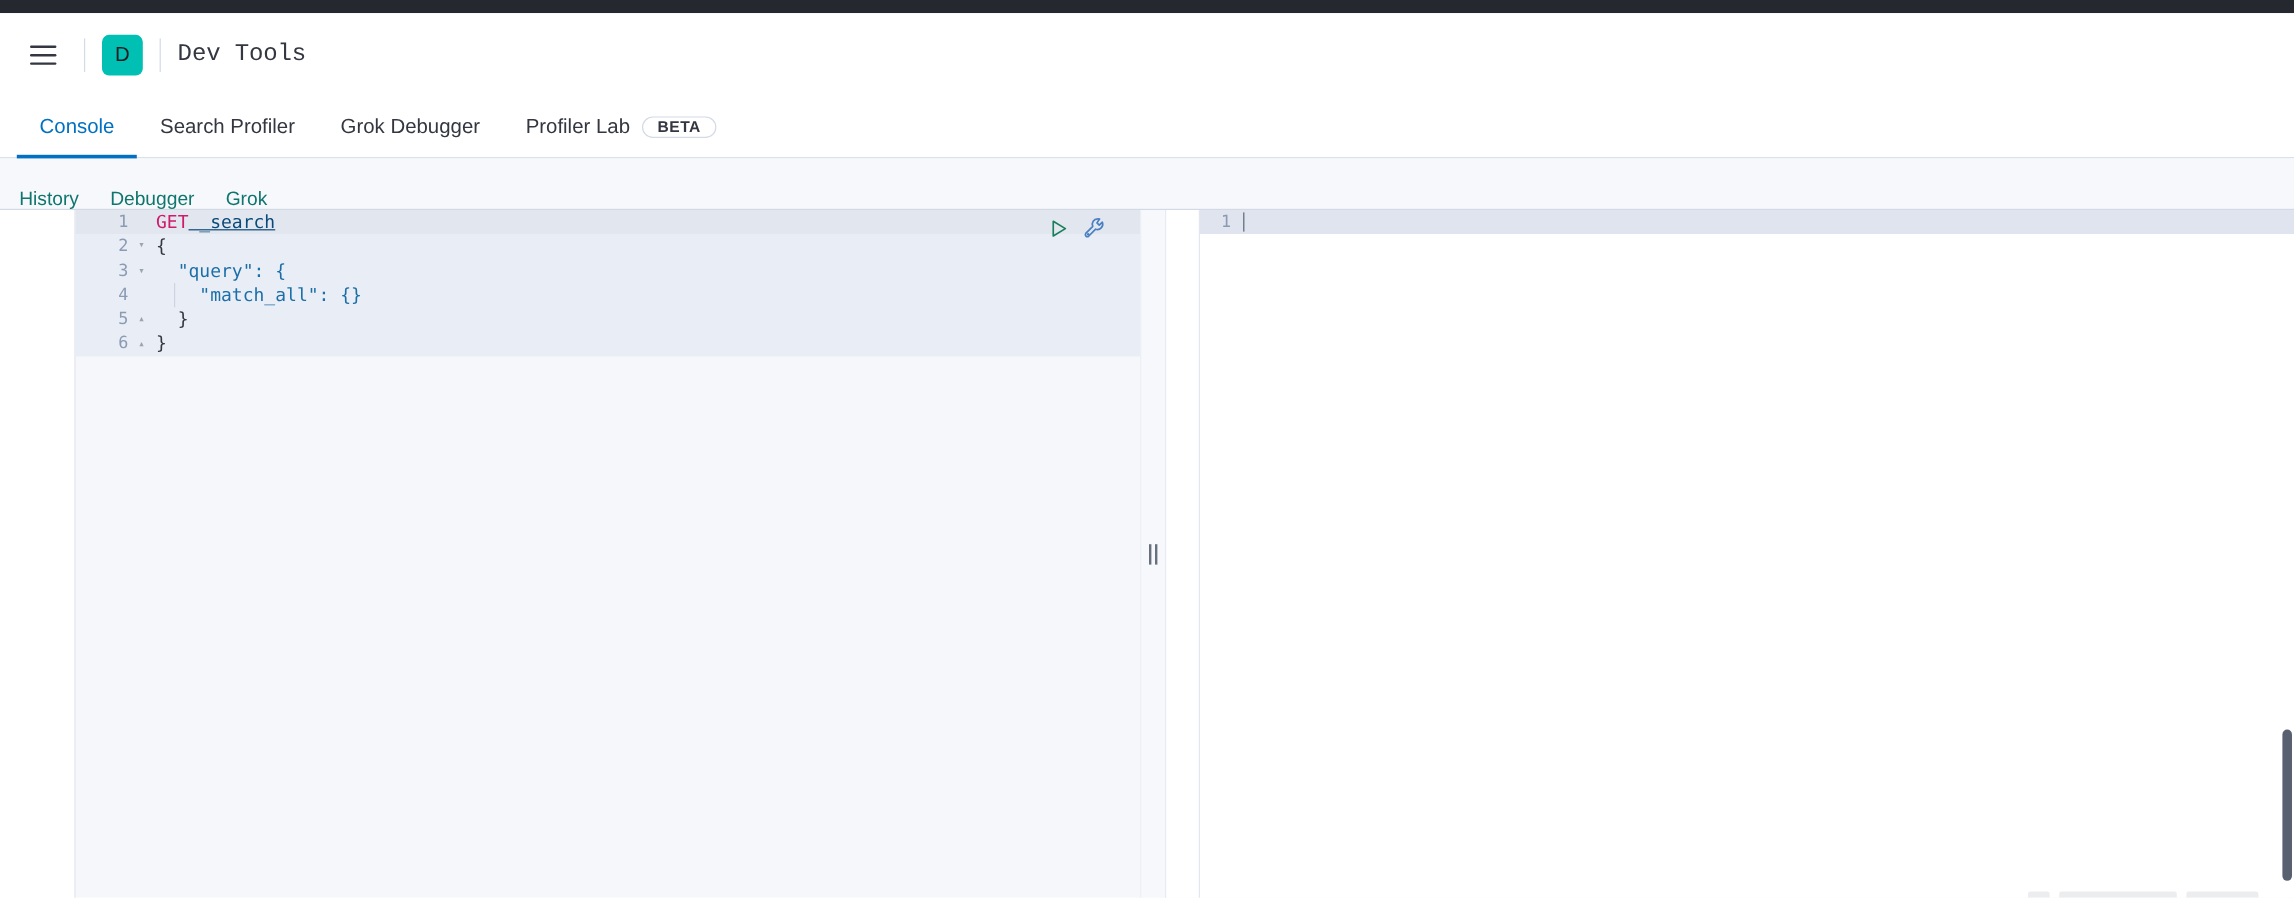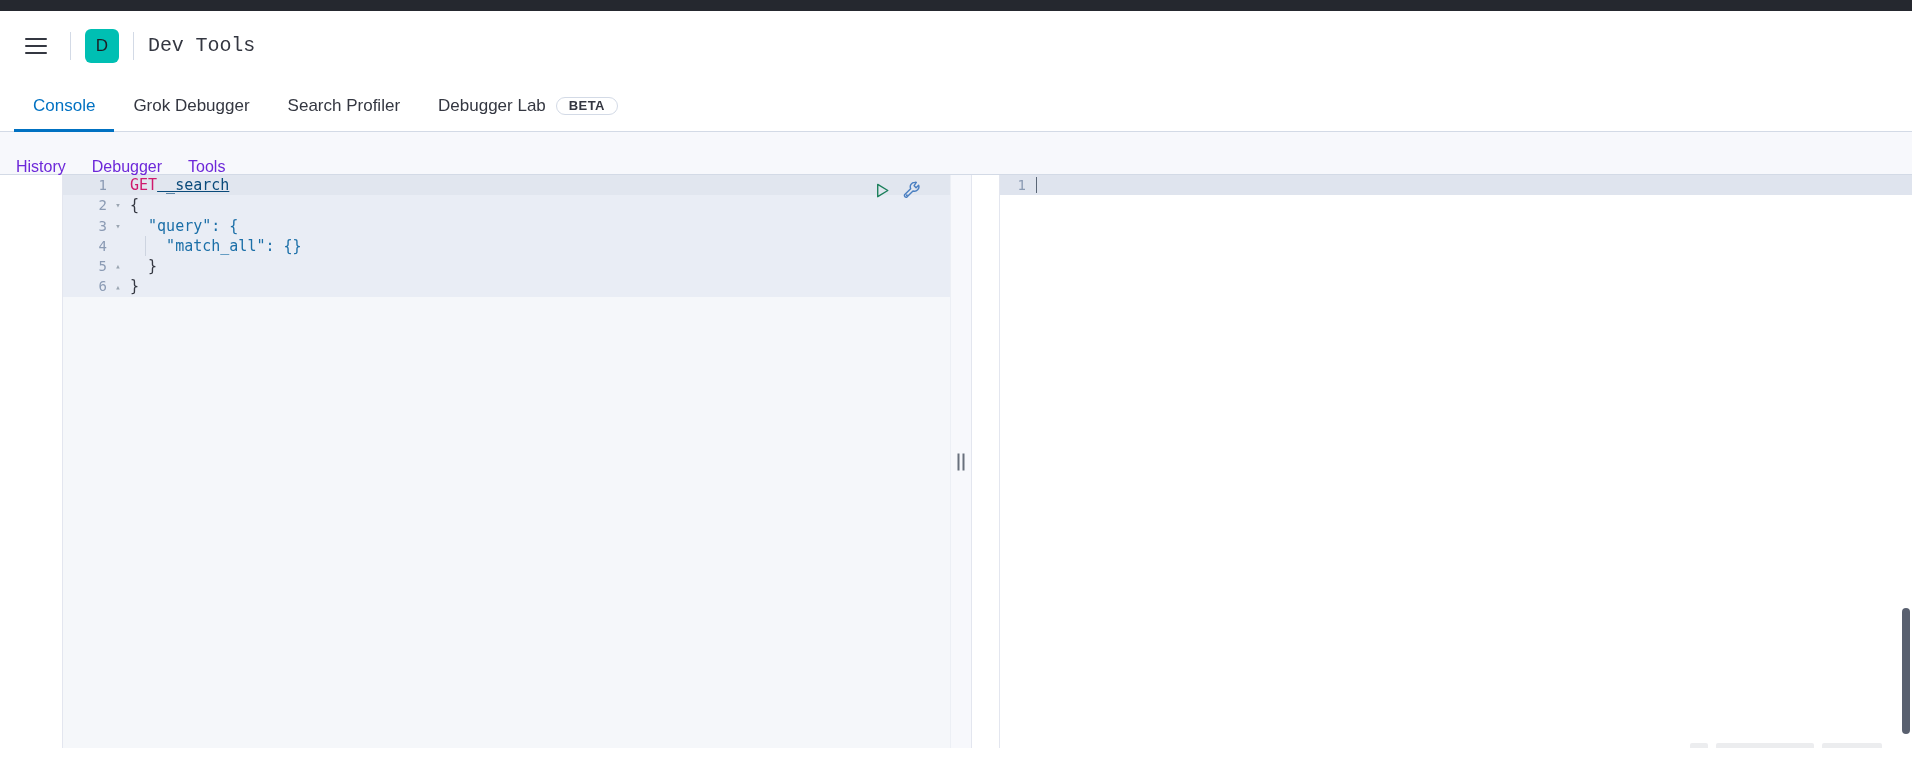--- a/index.html
+++ b/index.html
@@ -116,21 +116,21 @@
     height: 43px;
     background: #f7f8fc;
     border-bottom: 1px solid #d3dae6;
     display: flex;
     align-items: center;
     padding-left: 16px;
     gap: 26px;
   }
   .subnav-item {
     font-size: 16px;
-    color: #6d28d9;
+    color: #0f766e;
     cursor: pointer;
     white-space: nowrap;
     margin-top: 28px;
   }
 
   
   .console {
     position: relative;
     height: 573px;
     background: #f7f8fc;
@@ -340,35 +340,35 @@
   <div class="applogo">D</div>
   <div class="hdr-sep"></div>
   <div class="apptitle">Dev Tools</div>
 </div>
 
 <div class="tabbar">
   <div class="tab active">
     <span>Console</span>
   </div>
   <div class="tab">
+    <span>Search Profiler</span>
+  </div>
+  <div class="tab">
     <span>Grok Debugger</span>
   </div>
   <div class="tab">
-    <span>Search Profiler</span>
-  </div>
-  <div class="tab">
-    <span>Debugger Lab</span>
+    <span>Profiler Lab</span>
     <span class="beta-badge">BETA</span>
   </div>
 </div>
 
 <div class="subnav">
   <div class="subnav-item">History</div>
   <div class="subnav-item">Debugger</div>
-  <div class="subnav-item">Tools</div>
+  <div class="subnav-item">Grok</div>
 </div>
 
 <div class="console">
 
   <div class="editor-left">
     <div class="gutter-pad"></div>
 
     <div class="ace-wrap">
       <div class="code-area">
 

